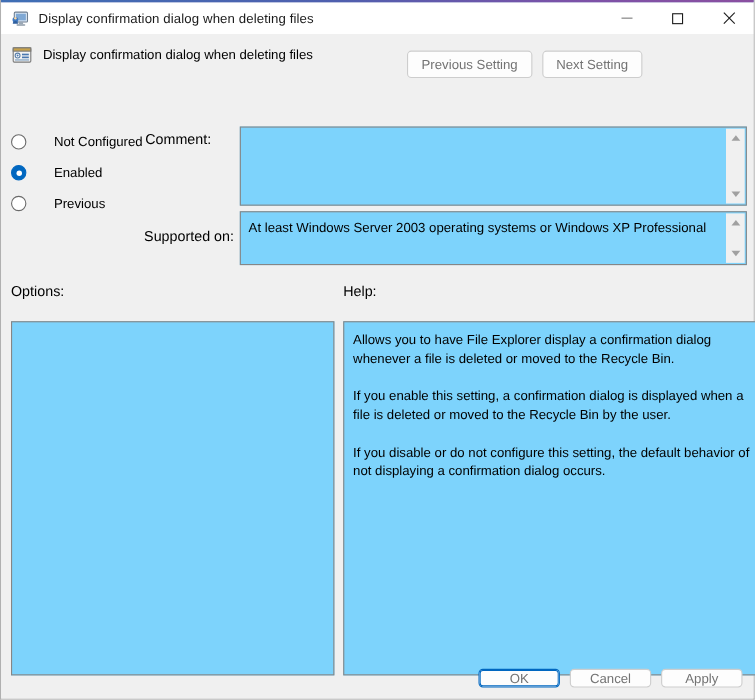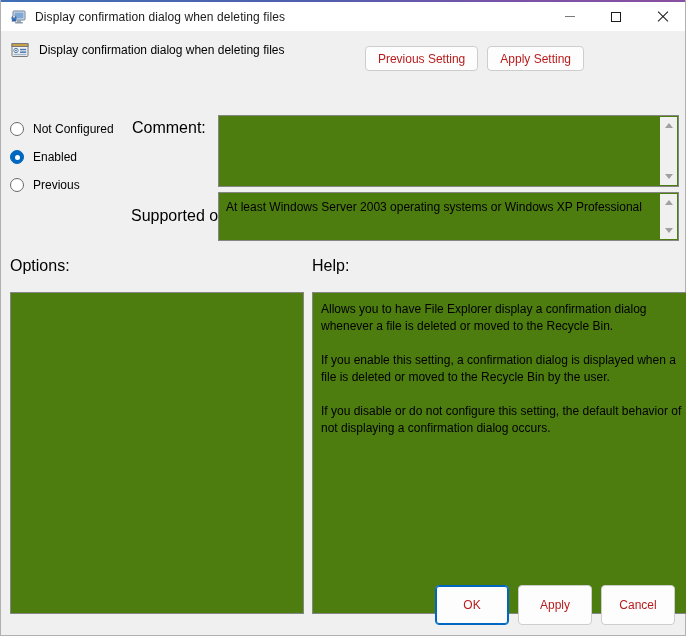--- a/index.html
+++ b/index.html
@@ -125,21 +125,21 @@
 
   .nav-buttons {
     position: absolute;
     right: 101px; top: 15px;
     display: flex;
     gap: 9px;
   }
   .btn {
     font-family: "Liberation Sans", sans-serif;
     font-size: 12px;
-    color: #b91c1c;
+    color: #737373;
     background: #fdfdfd;
     border: 1px solid #cdcdcd;
     border-radius: 4px;
     height: 25px;
     padding: 0 12px;
     box-sizing: border-box;
     white-space: nowrap;
     cursor: default;
   }
   .btn.default {
@@ -173,40 +173,40 @@
   }
   .radio-row.checked .radio-mark::after {
     content: "";
     position: absolute;
     left: 3.5px; top: 3.5px;
     width: 5px; height: 5px;
     border-radius: 50%;
     background: #ffffff;
   }
   .radio-label {
-    margin-left: 9px;
+    margin-left: 25px;
     font-size: 12px;
     white-space: nowrap;
   }
 
   
   .field-label {
     position: absolute;
-    font-size: 16px;
+    font-size: 13px;
     color: #000;
     white-space: nowrap;
   }
   .label-comment   { left: 131px; top: 88px; }
   .label-supported { left: 130px; top: 176px; }
   .label-options   { left: 9px;   top: 226px; }
   .label-help      { left: 311px; top: 226px; }
 
   .textbox {
     position: absolute;
-    background: #4d7c0f;
+    background: #7dd3fc;
     border: 1px solid #868686;
     box-sizing: border-box;
     overflow: hidden;
   }
   .box-comment   { left: 217px; top: 84px;  width: 461px; height: 72px; }
   .box-supported { left: 217px; top: 161px; width: 461px; height: 49px; }
   .box-options   { left: 9px;   top: 261px; width: 294px; height: 322px; }
   .box-help      { left: 311px; top: 261px; width: 397px; height: 322px; }
 
   .textbox-text {
@@ -260,21 +260,21 @@
   
   .footer {
     position: absolute;
     right: 10px;
     bottom: 10px;
     display: flex;
     gap: 9px;
   }
   .footer .btn {
     width: 74px;
-    height: 40px;
+    height: 17px;
     padding: 0;
   }
 </style>
 </head>
 <body>
 
 <div class="window">
 
   <div class="titlebar">
     <div class="titlebar-accent"></div>
@@ -320,21 +320,21 @@
           <rect x="9" y="7.8" width="6.2" height="1.5" fill="#4a78b0"></rect>
           <rect x="9" y="10.4" width="6.2" height="1.5" fill="#4a78b0"></rect>
           <rect x="2.6" y="12.8" width="12.8" height="1.4" fill="#9bb4cc"></rect>
         </svg>
       </div>
       <div class="setting-title">Display confirmation dialog when deleting files</div>
     </div>
 
     <div class="nav-buttons">
       <button class="btn">Previous Setting</button>
-      <button class="btn">Apply Setting</button>
+      <button class="btn">Next Setting</button>
     </div>
 
     <div class="radio-group">
       <div class="radio-row">
         <span class="radio-mark"></span>
         <span class="radio-label">Not Configured</span>
       </div>
       <div class="radio-row checked">
         <span class="radio-mark"></span>
         <span class="radio-label">Enabled</span>
@@ -389,18 +389,18 @@
             <span class="tri"></span>
           </div>
         <div class="sb-arrow down">
             <span class="tri"></span>
           </div>
       </div>
     </div>
 
     <div class="footer">
       <button class="btn default">OK</button>
+      <button class="btn">Cancel</button>
       <button class="btn">Apply</button>
-      <button class="btn">Cancel</button>
     </div>
 
   </div>
 </div>
 
 </body></html>

